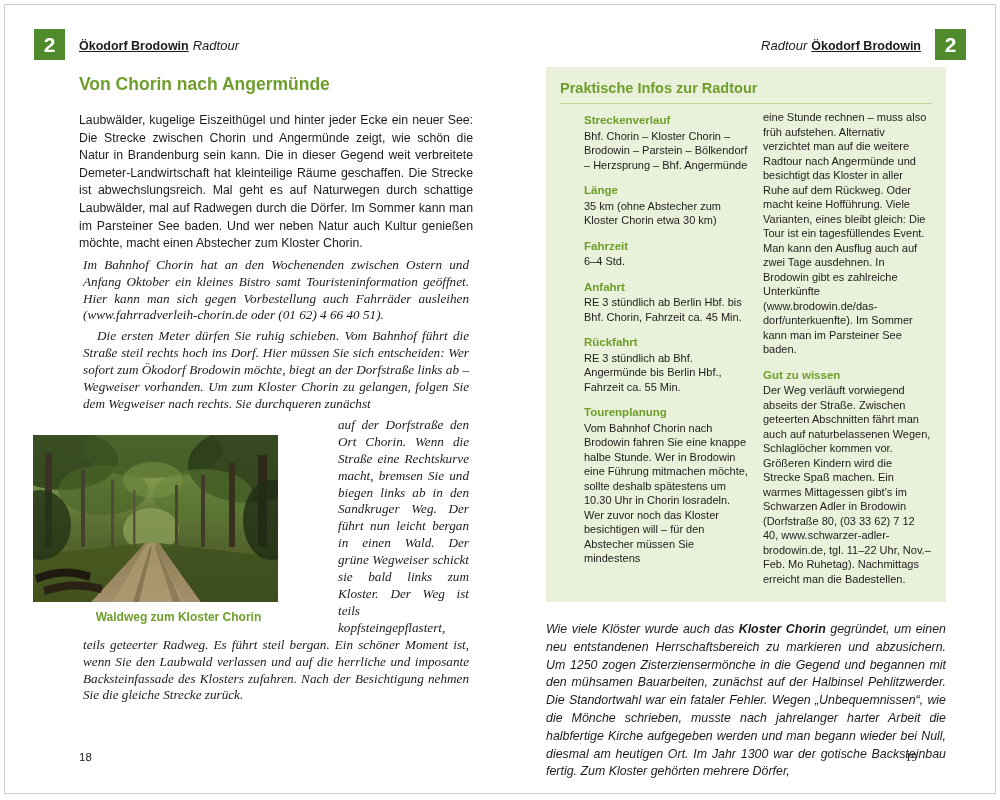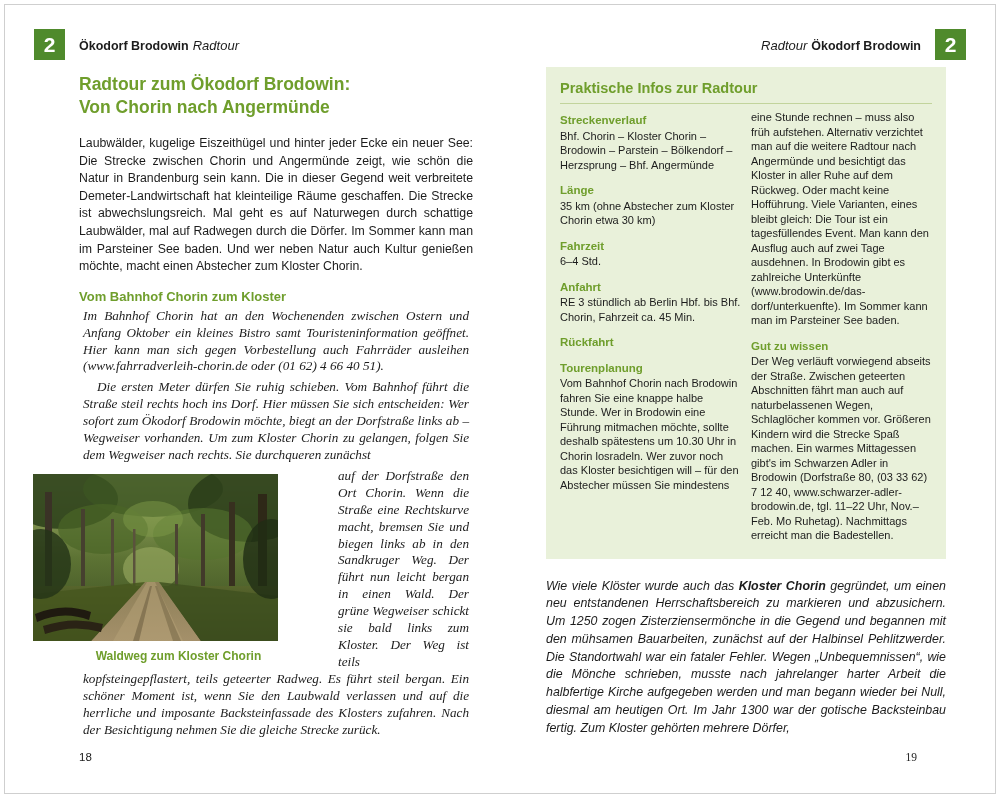--- a/index.html
+++ b/index.html
@@ -21,49 +21,49 @@
   
   .chapter-tab{
     position:absolute;top:24px;width:31px;height:31px;background:var(--chapter-green);
     color:#fff;font-weight:bold;font-size:21px;display:flex;align-items:center;justify-content:center;
   }
   .chapter-tab.left{left:29px;}
   .chapter-tab.right{right:29px;}
   .running-head{position:absolute;top:33px;font-size:12.5px;white-space:nowrap;}
   .running-head.left-head{left:74px;}
   .running-head.right-head{right:74px;text-align:left;}
-  .rh-bold{font-weight:bold;}
+  .rh-bold{font-weight:bold;text-decoration:underline;}
   .rh-italic{font-style:italic;font-family:Liberation Sans, sans-serif;font-size:13px;}
   .left-head .rh-italic{margin-left:4px;}
   .right-head .rh-bold{margin-left:4px;}
 
   
   .left-page{position:absolute;left:74px;top:68px;width:394px;}
   .article-title{color:var(--accent-green);font-size:17.5px;line-height:23px;font-weight:bold;margin:0 0 16px 0;}
   .article-title span{display:block;}
   .intro{font-size:12.3px;line-height:17.6px;text-align:justify;margin:0;}
   .subhead{color:var(--accent-green);font-size:13px;font-weight:bold;margin:13px 0 3px 0;}
   .route{font-family:"Liberation Serif",serif;font-style:italic;font-size:13.2px;line-height:16.9px;text-align:justify;}
   .route p{margin:4px;}
   .route p.indent{text-indent:14px;}
-  .photo-figure{float:left;width:291px;margin:6px 14px 2px -46px;}
+  .photo-figure{float:left;width:291px;margin:18px 14px 2px -46px;}
   .photo-figure svg{display:block;width:245px;height:167px;}
   .photo-caption{
     font-family:"Liberation Sans",sans-serif;font-style:normal;font-weight:bold;
     color:var(--accent-green);font-size:12px;text-align:center;padding-top:7px;
   }
 
   
   .right-page{position:absolute;left:541px;top:62px;width:400px;}
   .infobox{background:var(--box-bg);padding:13px 14px 16px 14px;}
   .infobox-title{
     color:var(--accent-green);font-size:14.5px;font-weight:bold;margin:0 0 6px 0;
     padding-bottom:7px;border-bottom:1px solid var(--box-rule);
   }
-  .infobox-cols{display:flex;gap:10px;}
+  .infobox-cols{display:flex;gap:10px;margin-left:24px;}
   .infobox-col{flex:1;font-size:11px;line-height:14.5px;min-width:0;}
   .info-heading{color:var(--accent-green);font-size:11.5px;font-weight:bold;margin:11px 0 1px 0;}
   section.info-section:nth-of-type(1) .info-heading{margin-top:3px;}
   .info-text{margin:0;}
   .kloster-para{margin:19px 0 0 0;font-size:12.4px;line-height:17.8px;text-align:justify;font-style:italic;}
   .kloster-para .bold{font-weight:bold;}
 
   
   .pageno{position:absolute;bottom:30px;font-size:11.5px;}
   .pageno-left{left:74px;text-align:right;}
@@ -78,25 +78,23 @@
   <div class="running-head left-head">
     <span class="rh-bold">Ökodorf Brodowin</span><span class="rh-italic">Radtour</span>
   </div>
   <div class="running-head right-head">
     <span class="rh-italic">Radtour</span><span class="rh-bold">Ökodorf Brodowin</span>
   </div>
   <div class="chapter-tab right">2</div>
 
   <div class="left-page">
     <h1 class="article-title">
-      <span>Radtour zum Ökodorf Brodowin:</span>
       <span>Von Chorin nach Angermünde</span>
     </h1>
     <p class="intro">Laubwälder, kugelige Eiszeithügel und hinter jeder Ecke ein neuer See: Die Strecke zwischen Chorin und Angermünde zeigt, wie schön die Natur in Brandenburg sein kann. Die in dieser Gegend weit verbreitete Demeter-Landwirtschaft hat kleinteilige Räume geschaffen. Die Strecke ist abwechslungsreich. Mal geht es auf Naturwegen durch schattige Laubwälder, mal auf Radwegen durch die Dörfer. Im Sommer kann man im Parsteiner See baden. Und wer neben Natur auch Kultur genießen möchte, macht einen Abstecher zum Kloster Chorin.</p>
-    <h2 class="subhead">Vom Bahnhof Chorin zum Kloster</h2>
     <div class="route">
       <p>Im Bahnhof Chorin hat an den Wochenenden zwischen Ostern und Anfang Oktober ein kleines Bistro samt Touristeninformation geöffnet. Hier kann man sich gegen Vorbestellung auch Fahrräder ausleihen (www.fahrradverleih-chorin.de oder (01 62) 4 66 40 51).</p>
       <p class="indent">Die ersten Meter dürfen Sie ruhig schieben. Vom Bahnhof führt die Straße steil rechts hoch ins Dorf. Hier müssen Sie sich entscheiden: Wer sofort zum Ökodorf Brodowin möchte, biegt an der Dorfstraße links ab – Wegweiser vorhanden. Um zum Kloster Chorin zu gelangen, folgen Sie dem Wegweiser nach rechts. Sie durchqueren zunächst</p>
       <figure class="photo-figure">
         <svg viewBox="0 0 245 167" preserveAspectRatio="none" role="img">
           <defs>
             <linearGradient id="gSky" x1="0" y1="0" x2="0" y2="1">
               <stop offset="0" stop-color="#a8b56f"></stop>
               <stop offset="0.5" stop-color="#5d7334"></stop>
               <stop offset="1" stop-color="#37491f"></stop>
@@ -165,20 +163,21 @@
               <p class="info-text">6–4 Std.</p>
             </section>
 
             <section class="info-section">
               <h3 class="info-heading">Anfahrt</h3>
               <p class="info-text">RE 3 stündlich ab Berlin Hbf. bis Bhf. Chorin, Fahrzeit ca. 45 Min.</p>
             </section>
 
             <section class="info-section">
               <h3 class="info-heading">Rückfahrt</h3>
+              <p class="info-text">RE 3 stündlich ab Bhf. Angermünde bis Berlin Hbf., Fahrzeit ca. 55 Min.</p>
             </section>
 
             <section class="info-section">
               <h3 class="info-heading">Tourenplanung</h3>
               <p class="info-text">Vom Bahnhof Chorin nach Brodowin fahren Sie eine knappe halbe Stunde. Wer in Brodowin eine Führung mitmachen möchte, sollte deshalb spätestens um 10.30 Uhr in Chorin losradeln. Wer zuvor noch das Kloster besichtigen will – für den Abstecher müssen Sie mindestens</p>
             </section>
           </div>
         <div class="infobox-col">
 
             <section class="info-section">

